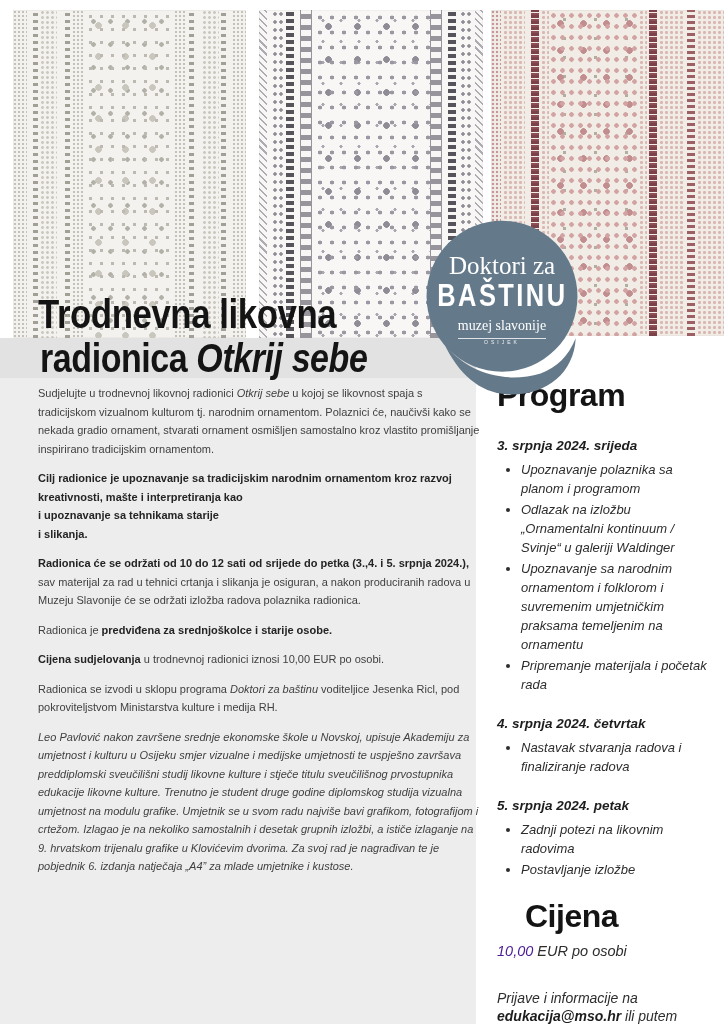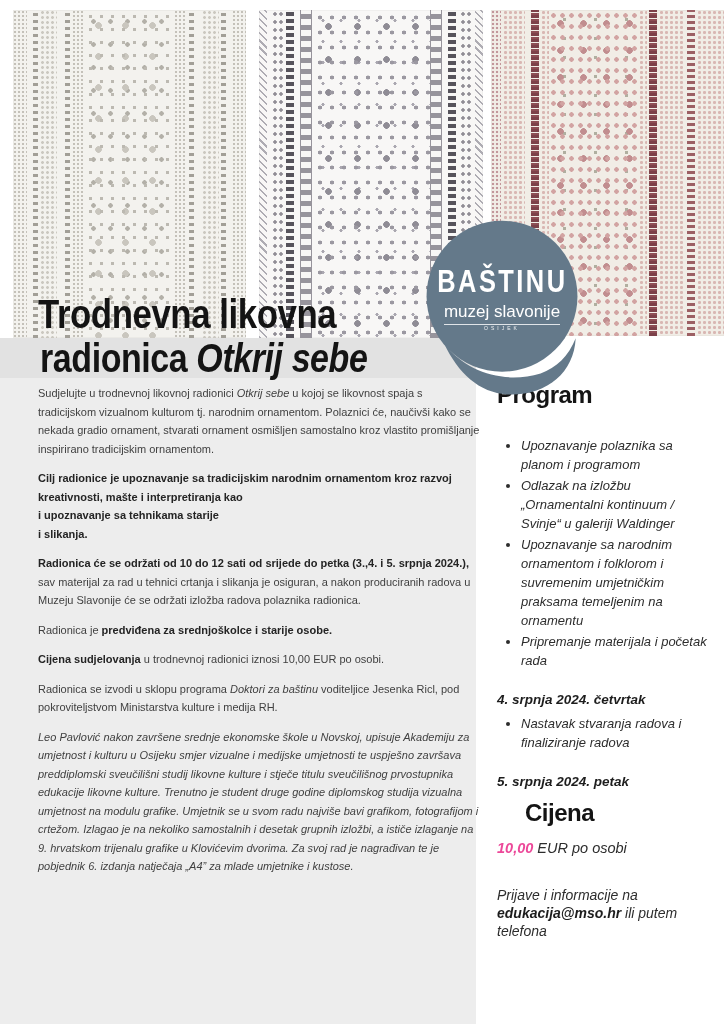--- a/index.html
+++ b/index.html
@@ -47,40 +47,40 @@
   .title-l1{position:absolute;left:38px;top:293px;margin:0;font-size:40px;line-height:42px;font-weight:700;color:#141414;letter-spacing:-0.5px;transform:scaleX(0.87);transform-origin:left center;white-space:nowrap;z-index:5;}
   .title-l2{position:absolute;left:40px;top:338px;height:40px;line-height:41px;font-size:40px;font-weight:700;color:#141414;letter-spacing:-0.5px;transform:scaleX(0.85);transform-origin:left center;white-space:nowrap;z-index:5;}
   .title-l2 em{font-style:italic;}
 
   
   .badge{position:absolute;left:414px;top:212px;width:176px;height:186px;z-index:6;}
   .badge svg{position:absolute;left:0;top:0;width:100%;height:100%;}
   .badge-text{position:absolute;left:0;top:0;width:176px;height:160px;display:flex;flex-direction:column;align-items:center;justify-content:center;color:#ffffff;text-align:center;padding-top:14px;box-sizing:border-box;}
   .badge-l1{font-family:"Liberation Serif",serif;font-size:25px;line-height:28px;}
   .badge-l2{font-size:31px;line-height:32px;font-weight:700;letter-spacing:3px;transform:scaleX(0.82);white-space:nowrap;}
-  .badge-l3{font-family:Liberation Sans, sans-serif;font-size:17px;line-height:16px;margin-top:6px;border-bottom:0.5px solid rgba(255,255,255,0.8);padding-bottom:4px;}
+  .badge-l3{font-family:Liberation Serif, serif;font-size:14px;line-height:16px;margin-top:6px;border-bottom:0.5px solid rgba(255,255,255,0.8);padding-bottom:4px;}
   .badge-l4{font-size:5px;letter-spacing:3px;line-height:7px;opacity:0.9;}
 
   
   .left-col{position:absolute;left:38px;top:384px;width:445px;font-size:11px;line-height:18.5px;color:#3f3f3f;z-index:4;}
   .left-col p{margin:0 0 11px 0;}
   .left-col .allbold{font-weight:700;color:#242424;}
   .left-col b{font-weight:700;color:#242424;}
   .left-col em{font-style:italic;}
   .left-col .bio{font-style:italic;margin-bottom:0;}
 
   
   .right-col{position:absolute;left:497px;top:378px;width:218px;color:#2d2d2d;z-index:4;}
-  .col-heading{font-size:24px;line-height:34px;font-weight:700;color:#141414;margin:0 0 24px 0;letter-spacing:-0.5px;}
+  .col-heading{font-size:32px;line-height:34px;font-weight:700;color:#141414;margin:0 0 24px 0;letter-spacing:-0.5px;}
   .prog-date{font-size:13.5px;font-weight:700;font-style:italic;color:#1d1d1d;margin:0 0 5px 0;line-height:19px;}
   .prog-list{margin:0 0 20px 0;padding:0 0 0 24px;list-style:disc;}
   .prog-list li{font-size:13px;font-style:italic;line-height:19px;margin:0 0 2px 0;color:#2d2d2d;}
   .cijena-heading{margin-top:4px;margin-bottom:10px;margin-left:28px;}
   .price-line{font-size:14.5px;font-style:italic;margin:0 0 30px 0;color:#2d2d2d;}
-  .price-line b{font-weight:700;color:#ec4899;}
+  .price-line b{font-weight:400;color:#4c1d95;}
   .contact{font-size:14px;font-style:italic;line-height:18px;margin:0;color:#2d2d2d;}
   .contact b{font-weight:700;color:#1d1d1d;}
 </style>
 </head>
 <body>
 
 <div class="page">
 
   <div class="tex" style="left: 13px; top: 10px; width: 233px; height: 328px; background-color: rgb(243, 242, 238);">
     <i class="b lat" style="left:0;width:14px"></i>
@@ -126,20 +126,21 @@
 
   <h1 class="title-l1">Trodnevna likovna</h1>
   <div class="title-l2"><span>radionica </span><em>Otkrij sebe</em></div>
 
   <div class="badge">
     <svg viewBox="0 0 200 212">
       <circle cx="100" cy="96" r="86" fill="#64798a" style="fill: rgb(100, 121, 138);"></circle>
       <path d="M 34,150 C 60,184 104,196 144,184 C 162,178 176,164 184,144 C 182,184 150,210 106,208 C 74,206 50,184 34,150 Z" fill="#64798a" style="fill: rgb(100, 121, 138);"></path>
     </svg>
     <div class="badge-text">
+      <div class="badge-l1">Doktori za</div>
       <div class="badge-l2">BAŠTINU</div>
       <div class="badge-l3">muzej slavonije</div>
       <div class="badge-l4">OSIJEK</div>
     </div>
   </div>
 
   <div class="left-col">
     <p><span>Sudjelujte u trodnevnoj likovnoj radionici </span><em>Otkrij sebe</em><span> u kojoj se likovnost spaja s tradicijskom vizualnom kulturom tj. narodnim ornamentom. Polaznici će, naučivši kako se nekada gradio ornament, stvarati ornament osmišljen samostalno kroz vlastito promišljanje inspirirano tradicijskim ornamentom.</span></p>
 
     <p class="allbold"><span>Cilj radionice je upoznavanje sa tradicijskim narodnim ornamentom kroz razvoj kreativnosti, mašte i interpretiranja kao</span><br><span>i upoznavanje sa tehnikama starije</span><br><span>i slikanja.</span></p>
@@ -152,33 +153,38 @@
 
     <p><span>Radionica se izvodi u sklopu programa </span><em>Doktori za baštinu</em><span> voditeljice Jesenka Ricl, pod pokroviteljstvom Ministarstva kulture i medija RH.</span></p>
 
 
     <p class="bio">Leo Pavlović nakon završene srednje ekonomske škole u Novskoj, upisuje Akademiju za umjetnost i kulturu u Osijeku smjer vizualne i medijske umjetnosti te uspješno završava preddiplomski sveučilišni studij likovne kulture i stječe titulu sveučilišnog prvostupnika edukacije likovne kulture. Trenutno je student druge godine diplomskog studija vizualna umjetnost na modulu grafike. Umjetnik se u svom radu najviše bavi grafikom, fotografijom i crtežom. Izlagao je na nekoliko samostalnih i desetak grupnih izložbi, a ističe izlaganje na 9. hrvatskom trijenalu grafike u Klovićevim dvorima. Za svoj rad je nagrađivan te je pobjednik 6. izdanja natječaja „A4” za mlade umjetnike i kustose.</p>
   </div>
 
   <div class="right-col">
     <h2 class="col-heading">Program</h2>
 
+    <h3 class="prog-date">3. srpnja 2024. srijeda</h3>
     <ul class="prog-list">
       <li>Upoznavanje polaznika sa planom i programom</li>
       <li>Odlazak na izložbu „Ornamentalni kontinuum / Svinje“ u galeriji Waldinger</li>
       <li>Upoznavanje sa narodnim ornamentom i folklorom i suvremenim umjetničkim praksama temeljenim na ornamentu</li>
       <li>Pripremanje materijala i početak rada</li>
     </ul>
 
     <h3 class="prog-date">4. srpnja 2024. četvrtak</h3>
     <ul class="prog-list">
       <li>Nastavak stvaranja radova i finaliziranje radova</li>
     </ul>
 
     <h3 class="prog-date">5. srpnja 2024. petak</h3>
+    <ul class="prog-list">
+      <li>Zadnji potezi na likovnim radovima</li>
+      <li>Postavljanje izložbe</li>
+    </ul>
 
     <h2 class="col-heading cijena-heading">Cijena</h2>
     <p class="price-line"><b>10,00</b><span> EUR po osobi</span></p>
 
     <p class="contact"><span>Prijave i informacije na </span><b>edukacija@mso.hr</b><span> ili putem telefona </span></p>
   </div>
 
 </div>
 
 </body></html>

